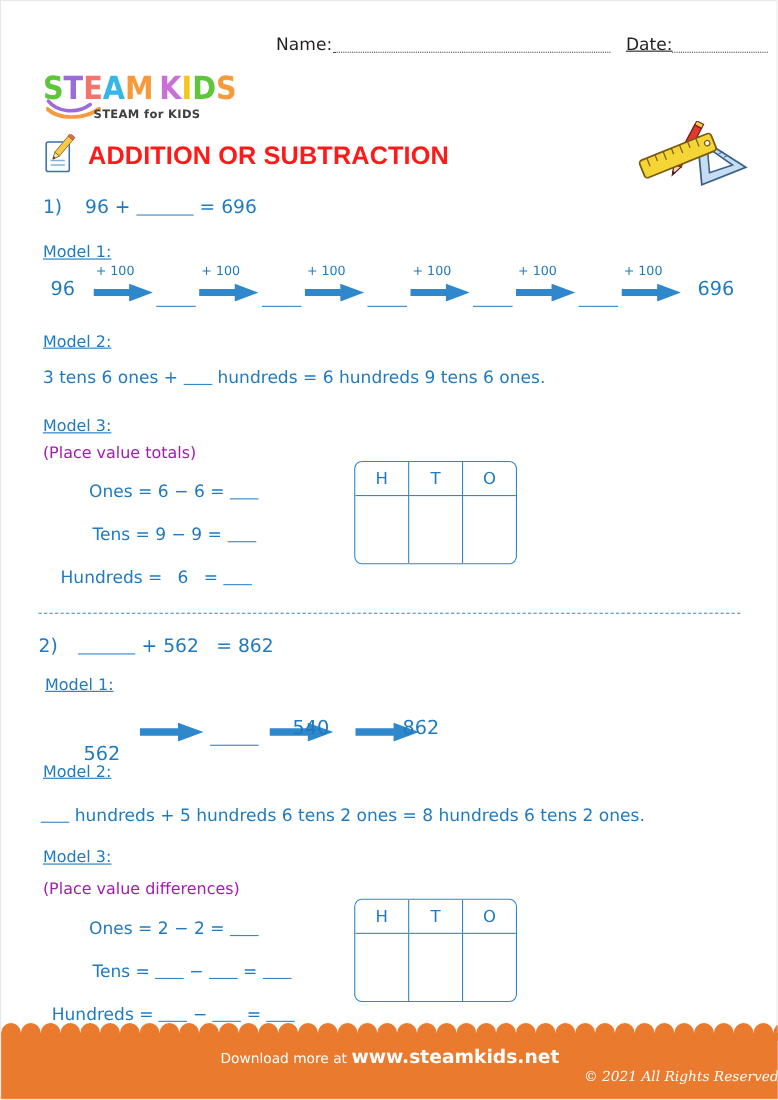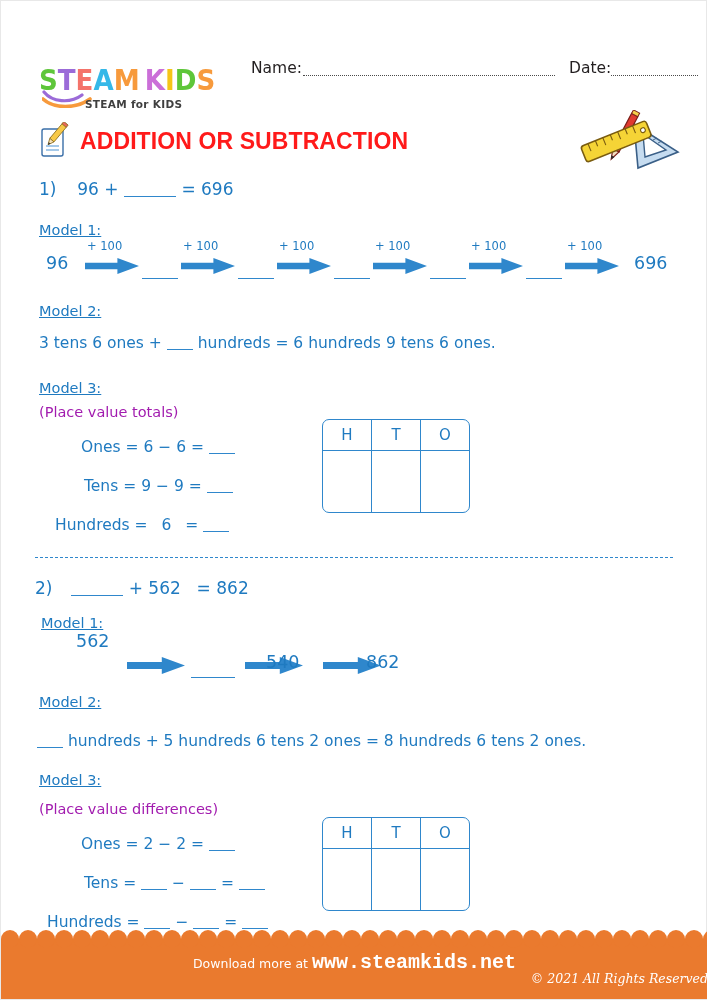--- a/index.html
+++ b/index.html
@@ -30,21 +30,21 @@
   }
   .logo-word span { display:inline-block; }
   .logo-swoosh { position:absolute; left:3px; top:23px; width:62px; height:20px; }
   .logo-sub {
     position:absolute; left:46px; top:33px;
     font-family:"DejaVu Sans", sans-serif;
     font-weight:bold; font-size:10.5px; color:#3f3f3f; letter-spacing:0.3px;
     white-space:nowrap;
   }
 
-  .namedate { position:absolute; left:250px; top:8px; width:450px; height:30px;margin-top:28px; }
+  .namedate { position:absolute; left:250px; top:8px; width:450px; height:30px; }
   .nd-label {
     font-family:"DejaVu Sans", sans-serif;
     font-size:15.5px; color:#231f20; font-weight:400;
     position:absolute; top:0;
   }
   .nd-line {
     position:absolute; top:16px; height:0;
     border-bottom:1.4px dotted #4a4a4a;
   }
 
@@ -137,21 +137,21 @@
     overflow:hidden;
   }
   .scallop i {
     position:absolute; top:0; width:18px; height:18px;
     border-radius:50%; background:#ea7a2e;
   }
   .foot-l1 {
     position:absolute; left:0; top:12px; width:707px; text-align:center;
     font-family:"DejaVu Sans", sans-serif; font-size:12.5px; color:#ffffff;
   }
-  .foot-l1 b { font-size:20px;font-family:Liberation Mono, monospace; }
+  .foot-l1 b { font-size:17px; }
   .foot-l2 {
     position:absolute; left:0; top:32px; width:707px; text-align:right;
     font-family:"DejaVu Serif", serif; font-style:italic;
     font-size:12.5px; color:#ffffff;
   }
 </style>
 </head>
 <body>
 
 <div class="page">
@@ -162,21 +162,21 @@
       <svg class="logo-swoosh" viewBox="0 0 62 20">
         <path d="M2 4 C10 14, 28 16, 40 7" stroke="#9b6bd8" stroke-width="3.2" fill="none" stroke-linecap="round"></path>
         <path d="M1 11 C12 21, 34 21, 48 11" stroke="#f79a3c" stroke-width="3.6" fill="none" stroke-linecap="round"></path>
       </svg>
       <div class="logo-sub">STEAM for KIDS</div>
     </div>
 
     <div class="namedate">
       <div class="nd-label" style="left:0px;">Name:</div>
       <div class="nd-line" style="left:52px; width:252px;"></div>
-      <div class="nd-label" style="left:318px;">Date:</div>
+      <div class="nd-label" style="left:318px;text-decoration:underline;">Date:</div>
       <div class="nd-line" style="left:360px; width:87px;"></div>
     </div>
   </div>
 
   <div class="title-row">
     <svg class="title-icon" viewBox="0 0 38 38">
       <rect x="8" y="7" width="21" height="27" rx="2" fill="#ffffff" stroke="#3a6fa8" stroke-width="1.4"></rect>
       <line x1="12" y1="24" x2="25" y2="24" stroke="#7fb2e0" stroke-width="1.4"></line>
       <line x1="12" y1="28" x2="25" y2="28" stroke="#7fb2e0" stroke-width="1.4"></line>
       <g transform="rotate(40 20 16)">
@@ -329,21 +329,21 @@
       <span style="display:inline-block;width:8px;"></span>
       <span class="blank bk-lg"></span>
       <span>+ 562</span>
       <span style="display:inline-block;width:5px;"></span>
       <span>=</span>
       <span>862</span>
     </div>
 
     <div class="model-label" style="left:40px; top:614px;">Model 1:</div>
     <div>
-      <div class="num" style="left:75px; top:630px;">562</div>
+      <div class="num" style="left:75px; top:675px;">562</div>
       <div id="p2-arrows">
           <div class="arrow" style="left: 126px; top: 656px;"><svg viewBox="0 0 58 17" width="58" height="17">
               <polygon points="0,5.1 34.8,5.1 34.8,0 58,8.5 34.8,17 34.8,11.9 0,11.9" fill="#2f87cc"></polygon>
             </svg></div>
           <div class="arrow" style="left: 244px; top: 656px;"><svg viewBox="0 0 58 17" width="58" height="17">
               <polygon points="0,5.1 34.8,5.1 34.8,0 58,8.5 34.8,17 34.8,11.9 0,11.9" fill="#2f87cc"></polygon>
             </svg></div>
           <div class="arrow" style="left: 322px; top: 656px;"><svg viewBox="0 0 58 17" width="58" height="17">
               <polygon points="0,5.1 34.8,5.1 34.8,0 58,8.5 34.8,17 34.8,11.9 0,11.9" fill="#2f87cc"></polygon>
             </svg></div>

